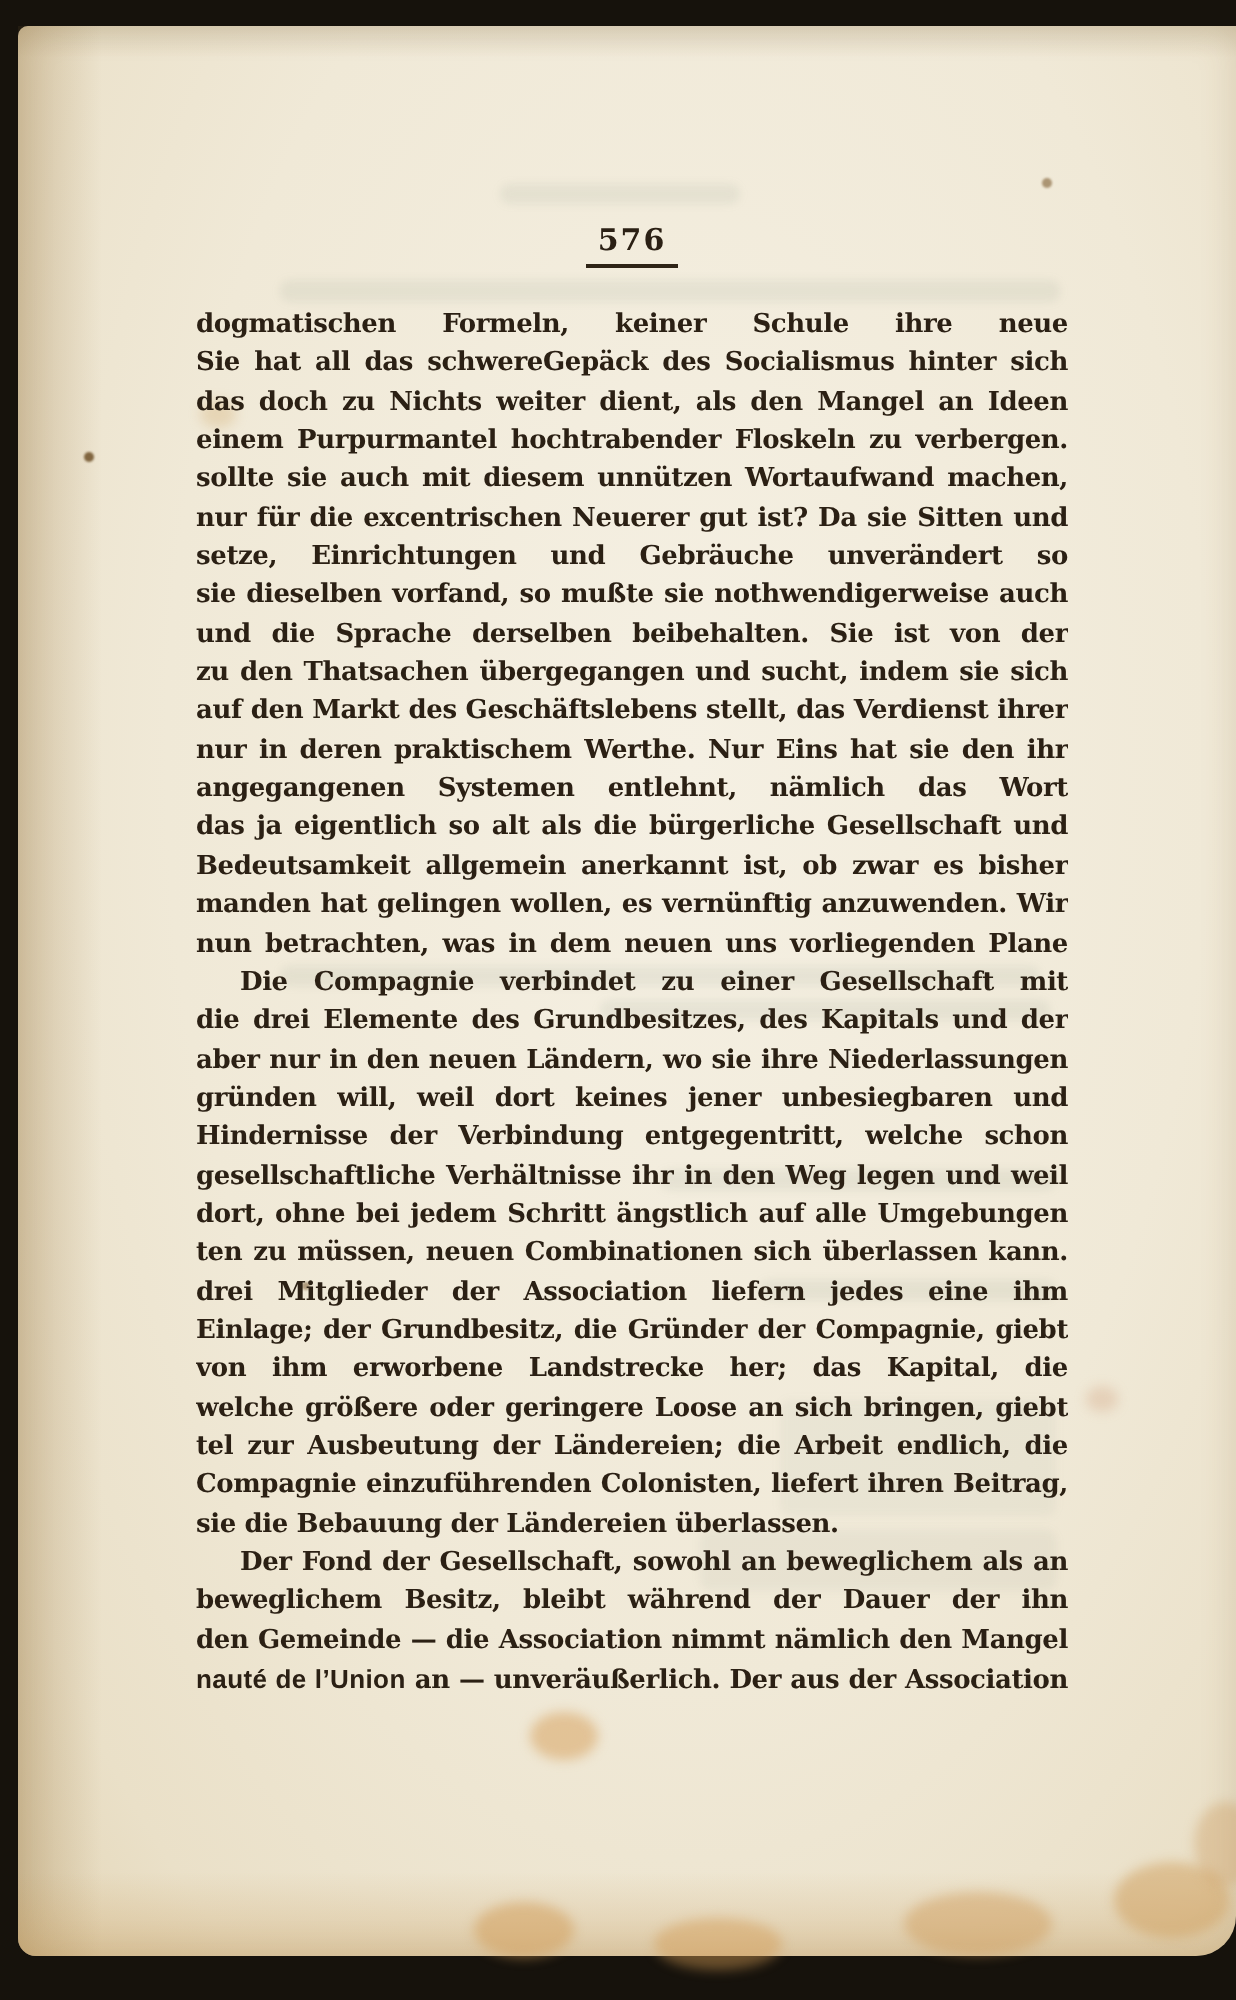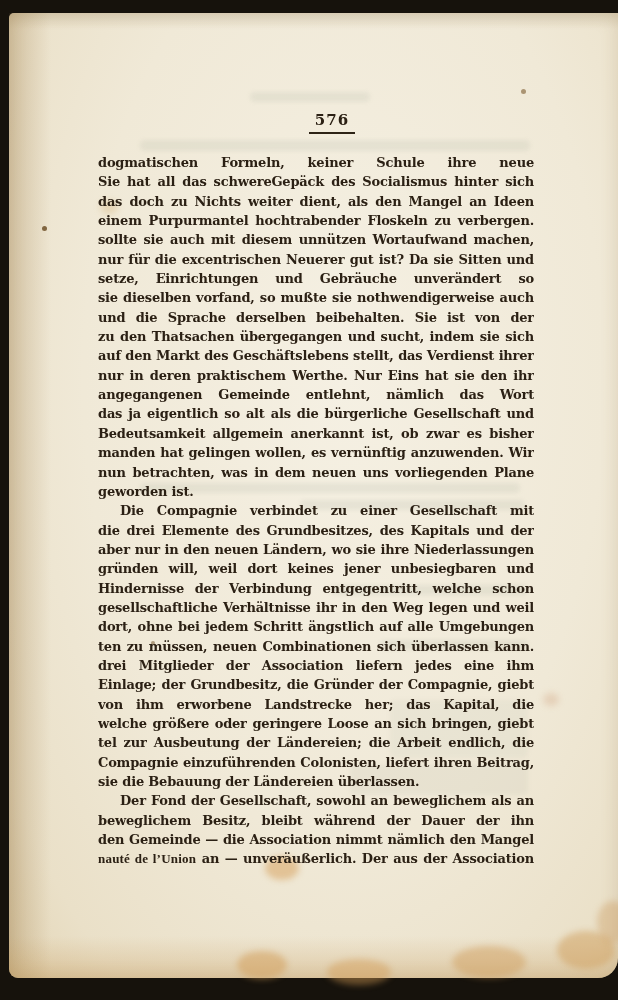--- a/index.html
+++ b/index.html
@@ -54,21 +54,21 @@
   .st4{left:228px;top:938px;width:50px;height:28px;background:rgba(210,155,85,.50);}
   .st5{left:318px;top:946px;width:64px;height:26px;background:rgba(210,155,85,.45);}
   .st6{left:443px;top:933px;width:74px;height:32px;background:rgba(205,150,80,.42);}
   .st7{left:548px;top:918px;width:58px;height:38px;background:rgba(205,150,80,.45);}
   .st8{left:588px;top:888px;width:32px;height:42px;background:rgba(200,150,85,.35);}
   .st9{left:534px;top:680px;width:16px;height:13px;background:rgba(200,140,100,.25);}
   .st10{left:512px;top:76px;width:5px;height:5px;background:rgba(125,92,48,.6);filter:blur(.5px);}
   .st11{left:142px;top:628px;width:4px;height:4px;background:rgba(120,90,50,.55);filter:blur(.5px);}
 
   .pagenum-wrap{
-    position:absolute;left:105px;top:97px;width:436px;text-align:center;
+    position:absolute;left:89px;top:97px;width:436px;text-align:center;
   }
   .pagenum{
     display:inline-block;color:var(--ink);
     font-size:15px;font-weight:700;letter-spacing:1px;line-height:17px;
   }
   .pagenum-rule{
     width:46px;height:2px;background:#2e2416;margin:3px auto 0 auto;
   }
 
   .textblock{
@@ -76,21 +76,21 @@
     color:var(--ink);
     font-size:13px;font-weight:700;line-height:19.35px;
     letter-spacing:-0.2px;
   }
   .line{
     text-align:justify;text-align-last:justify;
     white-space:normal;height:19.35px;overflow:hidden;
   }
   .line.flush{text-align-last:left;}
   .line.indent{text-indent:22px;}
-  .antiqua{font-family:Liberation Serif, serif;letter-spacing:.2px;}
+  .antiqua{font-family:Liberation Sans, sans-serif;letter-spacing:.2px;}
 </style>
 </head>
 <body>
 
 <div class="paper">
   <div class="top-shade"></div>
   <div class="gutter-shade"></div>
   <div class="bottom-shade"></div>
 
   <div class="ghost g1"></div>
@@ -125,26 +125,25 @@
       <div class="line"><span>das doch zu Nichts weiter dient, als den Mangel an Ideen hinter</span></div>
       <div class="line"><span>einem Purpurmantel hochtrabender Floskeln zu verbergen. Was</span></div>
       <div class="line"><span>sollte sie auch mit diesem unnützen Wortaufwand machen, der eben</span></div>
       <div class="line"><span>nur für die excentrischen Neuerer gut ist? Da sie Sitten und Ge-</span></div>
       <div class="line"><span>setze, Einrichtungen und Gebräuche unverändert so annahm, wie</span></div>
       <div class="line"><span>sie dieselben vorfand, so mußte sie nothwendigerweise auch den Geist</span></div>
       <div class="line"><span>und die Sprache derselben beibehalten. Sie ist von der Theorie</span></div>
       <div class="line"><span>zu den Thatsachen übergegangen und sucht, indem sie sich mitten</span></div>
       <div class="line"><span>auf den Markt des Geschäftslebens stellt, das Verdienst ihrer Ideen</span></div>
       <div class="line"><span>nur in deren praktischem Werthe. Nur Eins hat sie den ihr vor-</span></div>
-      <div class="line"><span>angegangenen Gemeinde entlehnt, nämlich das Wort </span></div>
+      <div class="line"><span>angegangenen Systemen entlehnt, nämlich das Wort </span></div>
       <div class="line"><span>das ja eigentlich so alt als die bürgerliche Gesellschaft und dessen</span></div>
       <div class="line"><span>Bedeutsamkeit allgemein anerkannt ist, ob zwar es bisher noch Nie-</span></div>
       <div class="line"><span>manden hat gelingen wollen, es vernünftig anzuwenden. Wir wollen</span></div>
       <div class="line"><span>nun betrachten, was in dem neuen uns vorliegenden Plane daraus</span></div>
-      <div class="line flush"><span>geworden ist.</span></div>
       <div class="line indent"><span>Die Compagnie verbindet zu einer Gesellschaft mit einander</span></div>
       <div class="line"><span>die drei Elemente des Grundbesitzes, des Kapitals und der Arbeit,</span></div>
       <div class="line"><span>aber nur in den neuen Ländern, wo sie ihre Niederlassungen be-</span></div>
       <div class="line"><span>gründen will, weil dort keines jener unbesiegbaren und zahlreichen</span></div>
       <div class="line"><span>Hindernisse der Verbindung entgegentritt, welche schon bestehende</span></div>
       <div class="line"><span>gesellschaftliche Verhältnisse ihr in den Weg legen und weil man</span></div>
       <div class="line"><span>dort, ohne bei jedem Schritt ängstlich auf alle Umgebungen ach-</span></div>
       <div class="line"><span>ten zu müssen, neuen Combinationen sich überlassen kann. Die</span></div>
       <div class="line"><span>drei Mitglieder der Association liefern jedes eine ihm zugehörende</span></div>
       <div class="line"><span>Einlage; der Grundbesitz, die Gründer der Compagnie, giebt die</span></div>

